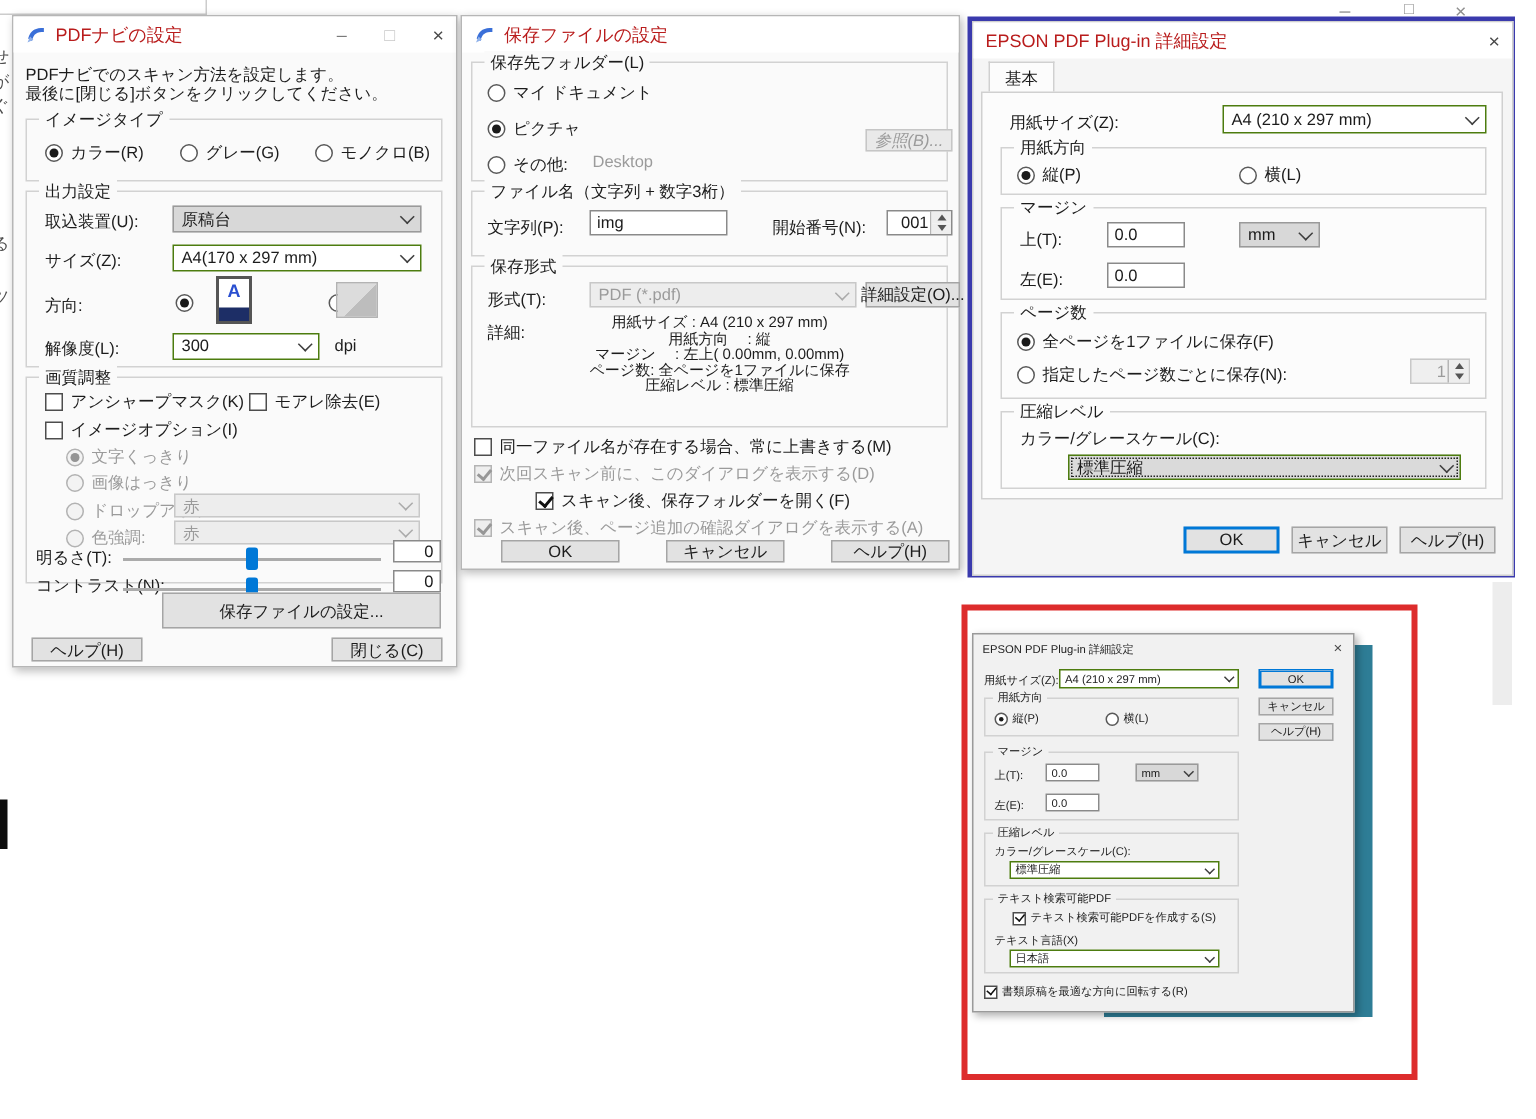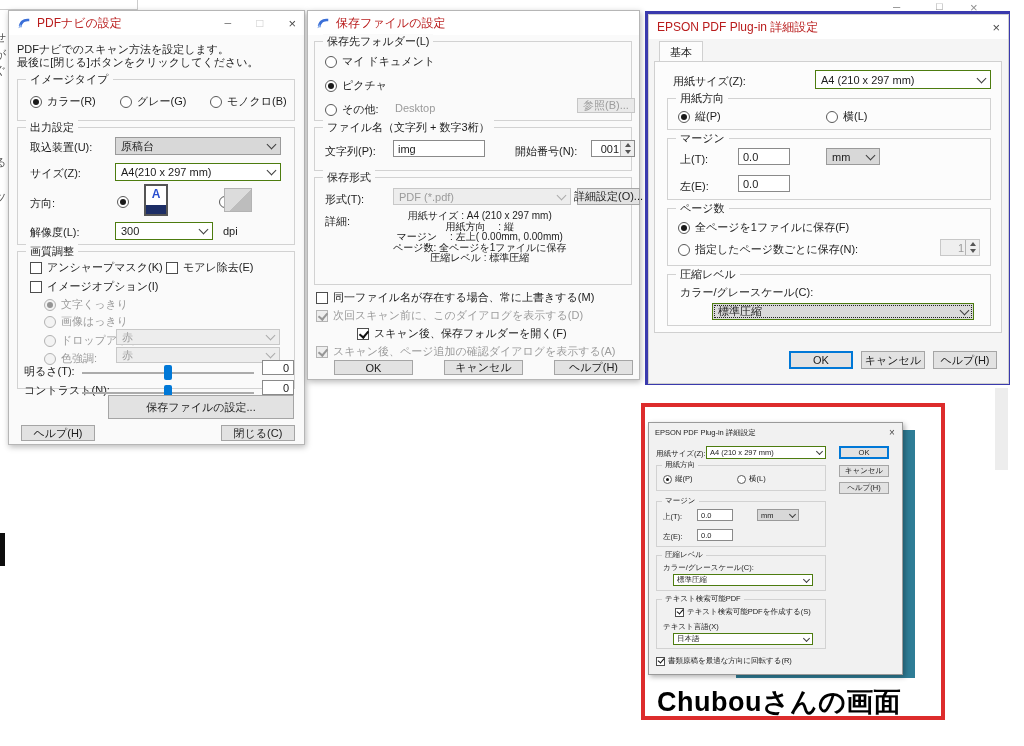--- a/index.html
+++ b/index.html
@@ -137,21 +137,21 @@
         <span>取込装置(U):</span>
       </div>
       <div class="cmb fill" style="left:97px;top:9px;width:166px;height:18px;">
         <span>原稿台</span>
         <span class="cv"></span>
       </div>
       <div class="row" style="left:12px;top:38px;">
         <span>サイズ(Z):</span>
       </div>
       <div class="cmb" style="left:97px;top:35px;width:166px;height:18px;">
-        <span>A4(210 x 297 mm)</span>
+        <span>A4(170 x 297 mm)</span>
         <span class="cv"></span>
       </div>
       <div class="row" style="left:12px;top:68px;">
         <span>方向:</span>
       </div>
       <span class="rd on abs" style="left:99px;top:68px;"></span>
       <div class="abs" style="left:126px;top:56px;width:20px;height:28px;border:2px solid #555;background:#fff;overflow:hidden;">
         <div style="position:absolute;left:2px;top:1px;right:2px;text-align:center;font-size:12px;font-weight:bold;color:#2a4fd0;">A</div>
         <div style="position:absolute;left:0;right:0;bottom:0;height:9px;background:#1d2e66;"></div>
       </div>
@@ -257,21 +257,21 @@
         <span class="rd on"></span>
         <span class="lbl">ピクチャ</span>
       </div>
       <div class="row" style="left:10px;top:60px;">
         <span class="rd"></span>
         <span class="lbl">その他:</span>
       </div>
       <div class="row dim" style="left:80px;top:60px;">
         <span>Desktop</span>
       </div>
-      <div class="btn dis" style="left:262px;top:56px;width:58px;height:15px;">
+      <div class="btn dis" style="left:262px;top:44px;width:58px;height:15px;font-style:italic;">
         <span>参照(B)...</span>
       </div>
     </div>
 
     <div class="grp" style="left:6px;top:116px;width:318px;height:44px;">
       <span class="lg">ファイル名（文字列 + 数字3桁）</span>
       <div class="row" style="left:10px;top:16px;">
         <span>文字列(P):</span>
       </div>
       <div class="fld" style="left:78px;top:12px;width:92px;height:17px;">
@@ -520,15 +520,14 @@
         <span class="cv"></span>
       </div>
     </div>
 
     <div class="row" style="left:7px;top:233px;">
       <span class="cb on"></span>
       <span class="lbl">書類原稿を最適な方向に回転する(R)</span>
     </div>
   </div>
 
-  <div class="caption" style="left:657px;top:684px;">Chubouさんの画面</div>
 
 </div>
 
 </body></html>

